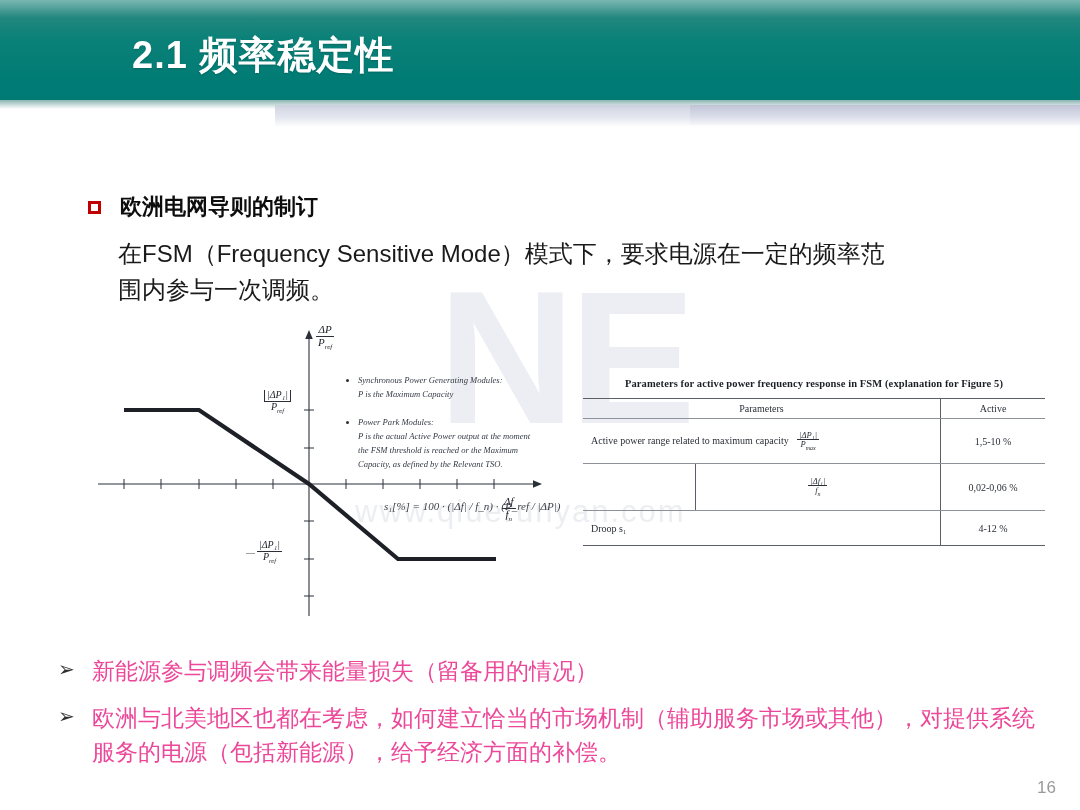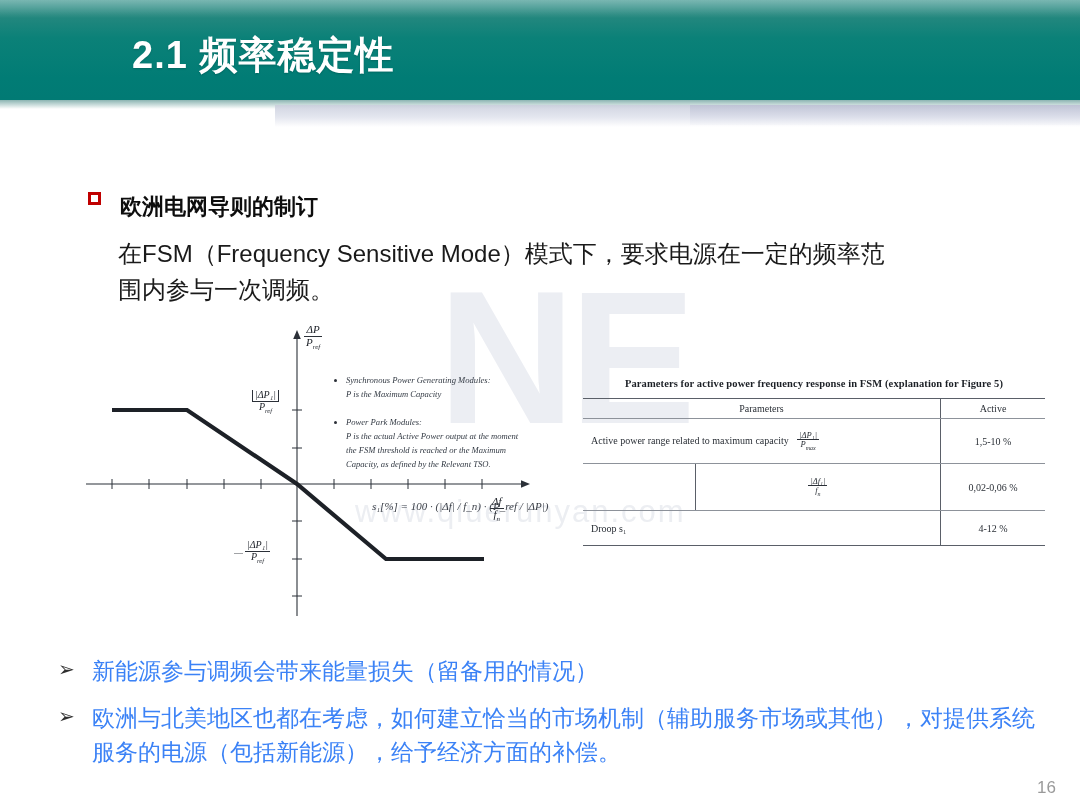--- a/index.html
+++ b/index.html
@@ -103,21 +103,21 @@
     font-weight: bold;
     color: #111111;
     letter-spacing: 0.5px;
     white-space: nowrap;
   }
   .sub-bullet {
     position: absolute;
     left: 88px;
     top: 192px;
     display: flex;
-    align-items: flex-start;
+    align-items: center;
   }
   .sq-marker {
     width: 13px;
     height: 13px;
     border: 3px solid #c00000;
     box-sizing: border-box;
     margin-right: 19px;
   }
   .sub-bullet-text {
     font-size: 22px;
@@ -131,21 +131,21 @@
     top: 236px;
     width: 790px;
     font-size: 24px;
     color: #1a1a1a;
     line-height: 1.52;
   }
 
   
   .figure {
     position: absolute;
-    left: 84px;
+    left: 96px;
     top: 318px;
     width: 500px;
     height: 300px;
   }
   .figure svg { display:block; }
   .legend {
     position: absolute;
     left: 248px;
     top: 56px;
     width: 252px;
@@ -244,21 +244,21 @@
   }
   .blt-arrow {
     flex: 0 0 auto;
     width: 34px;
     font-size: 20px;
     color: #2f2f2f;
     line-height: 1.45;
   }
   .blt-text {
     font-size: 23px;
-    color: #3b82f6;
+    color: #ec4899;
     line-height: 1.45;
   }
 
   .page-num {
     position: absolute;
     right: 24px;
     bottom: 12px;
     font-size: 17px;
     color: #9a9a9a;
   }

